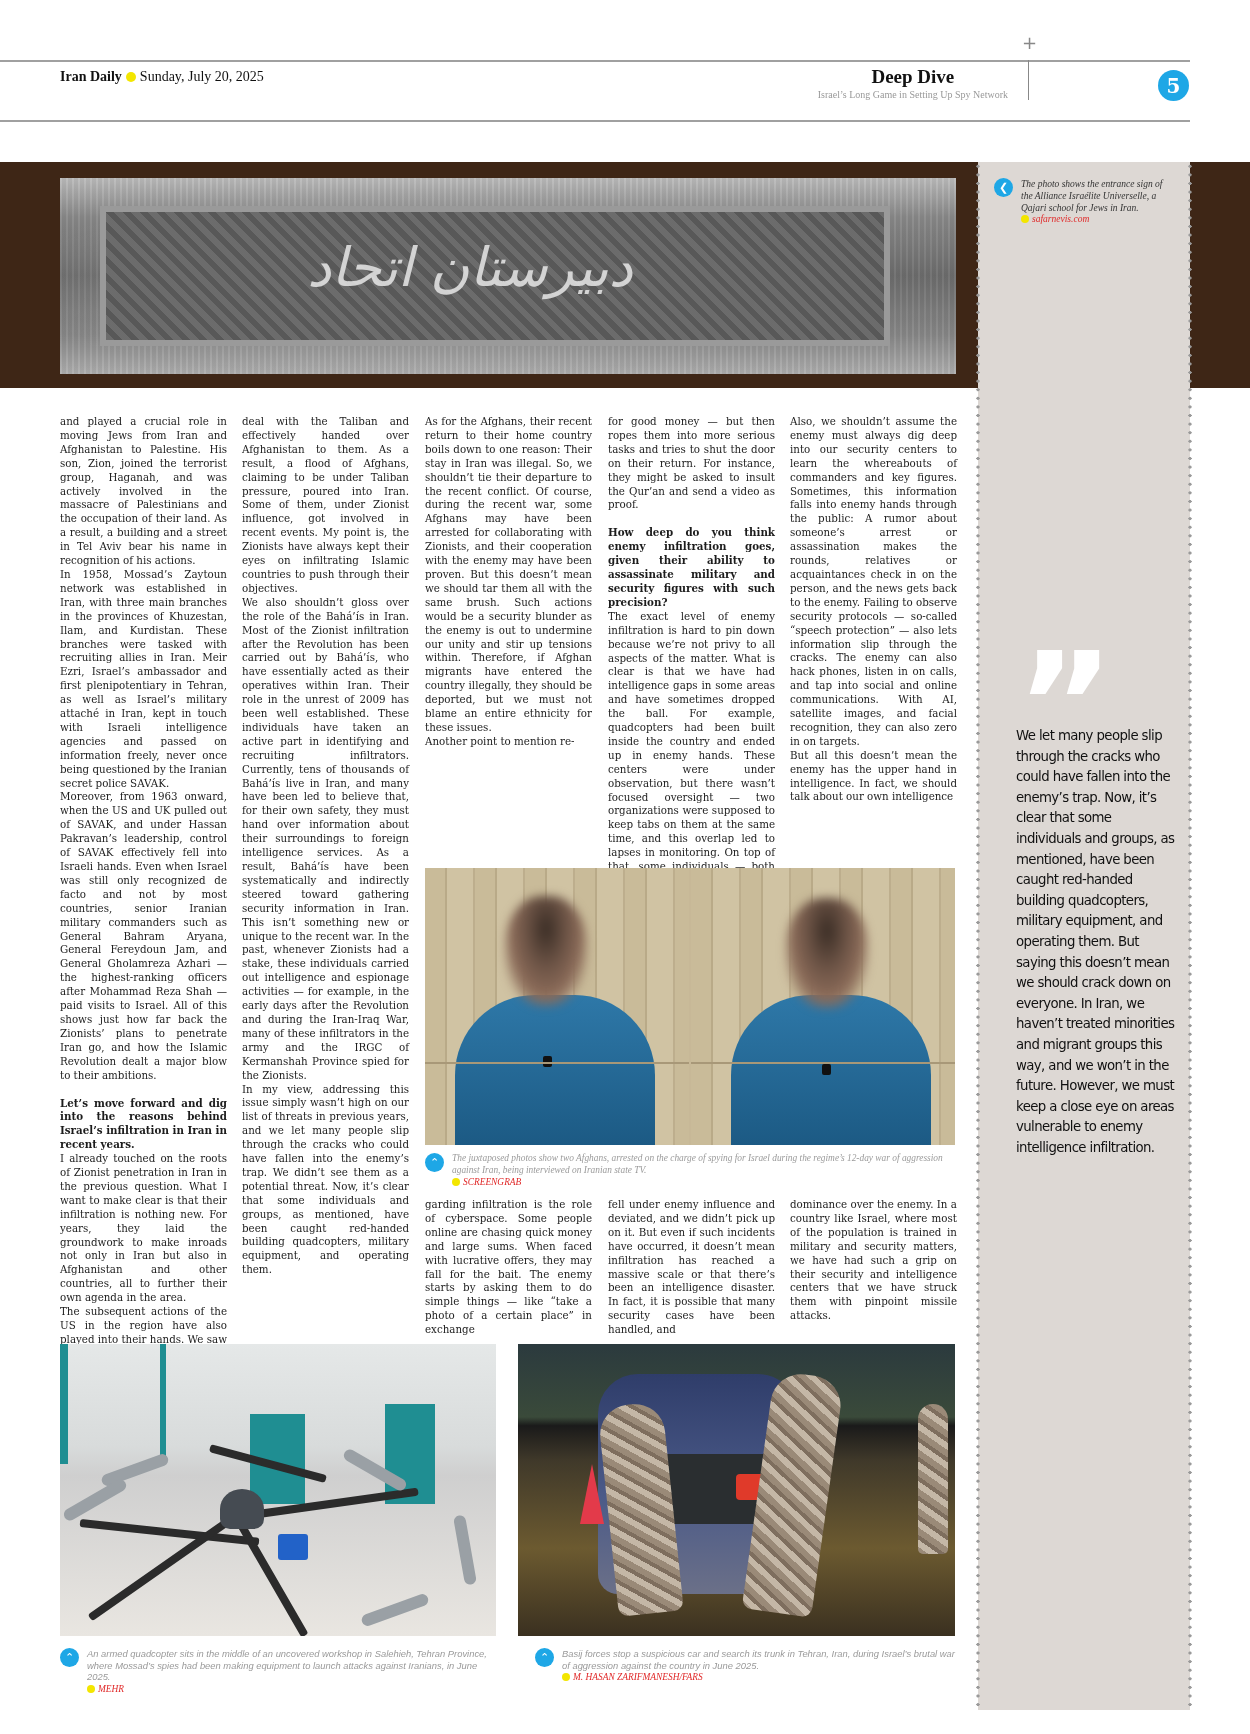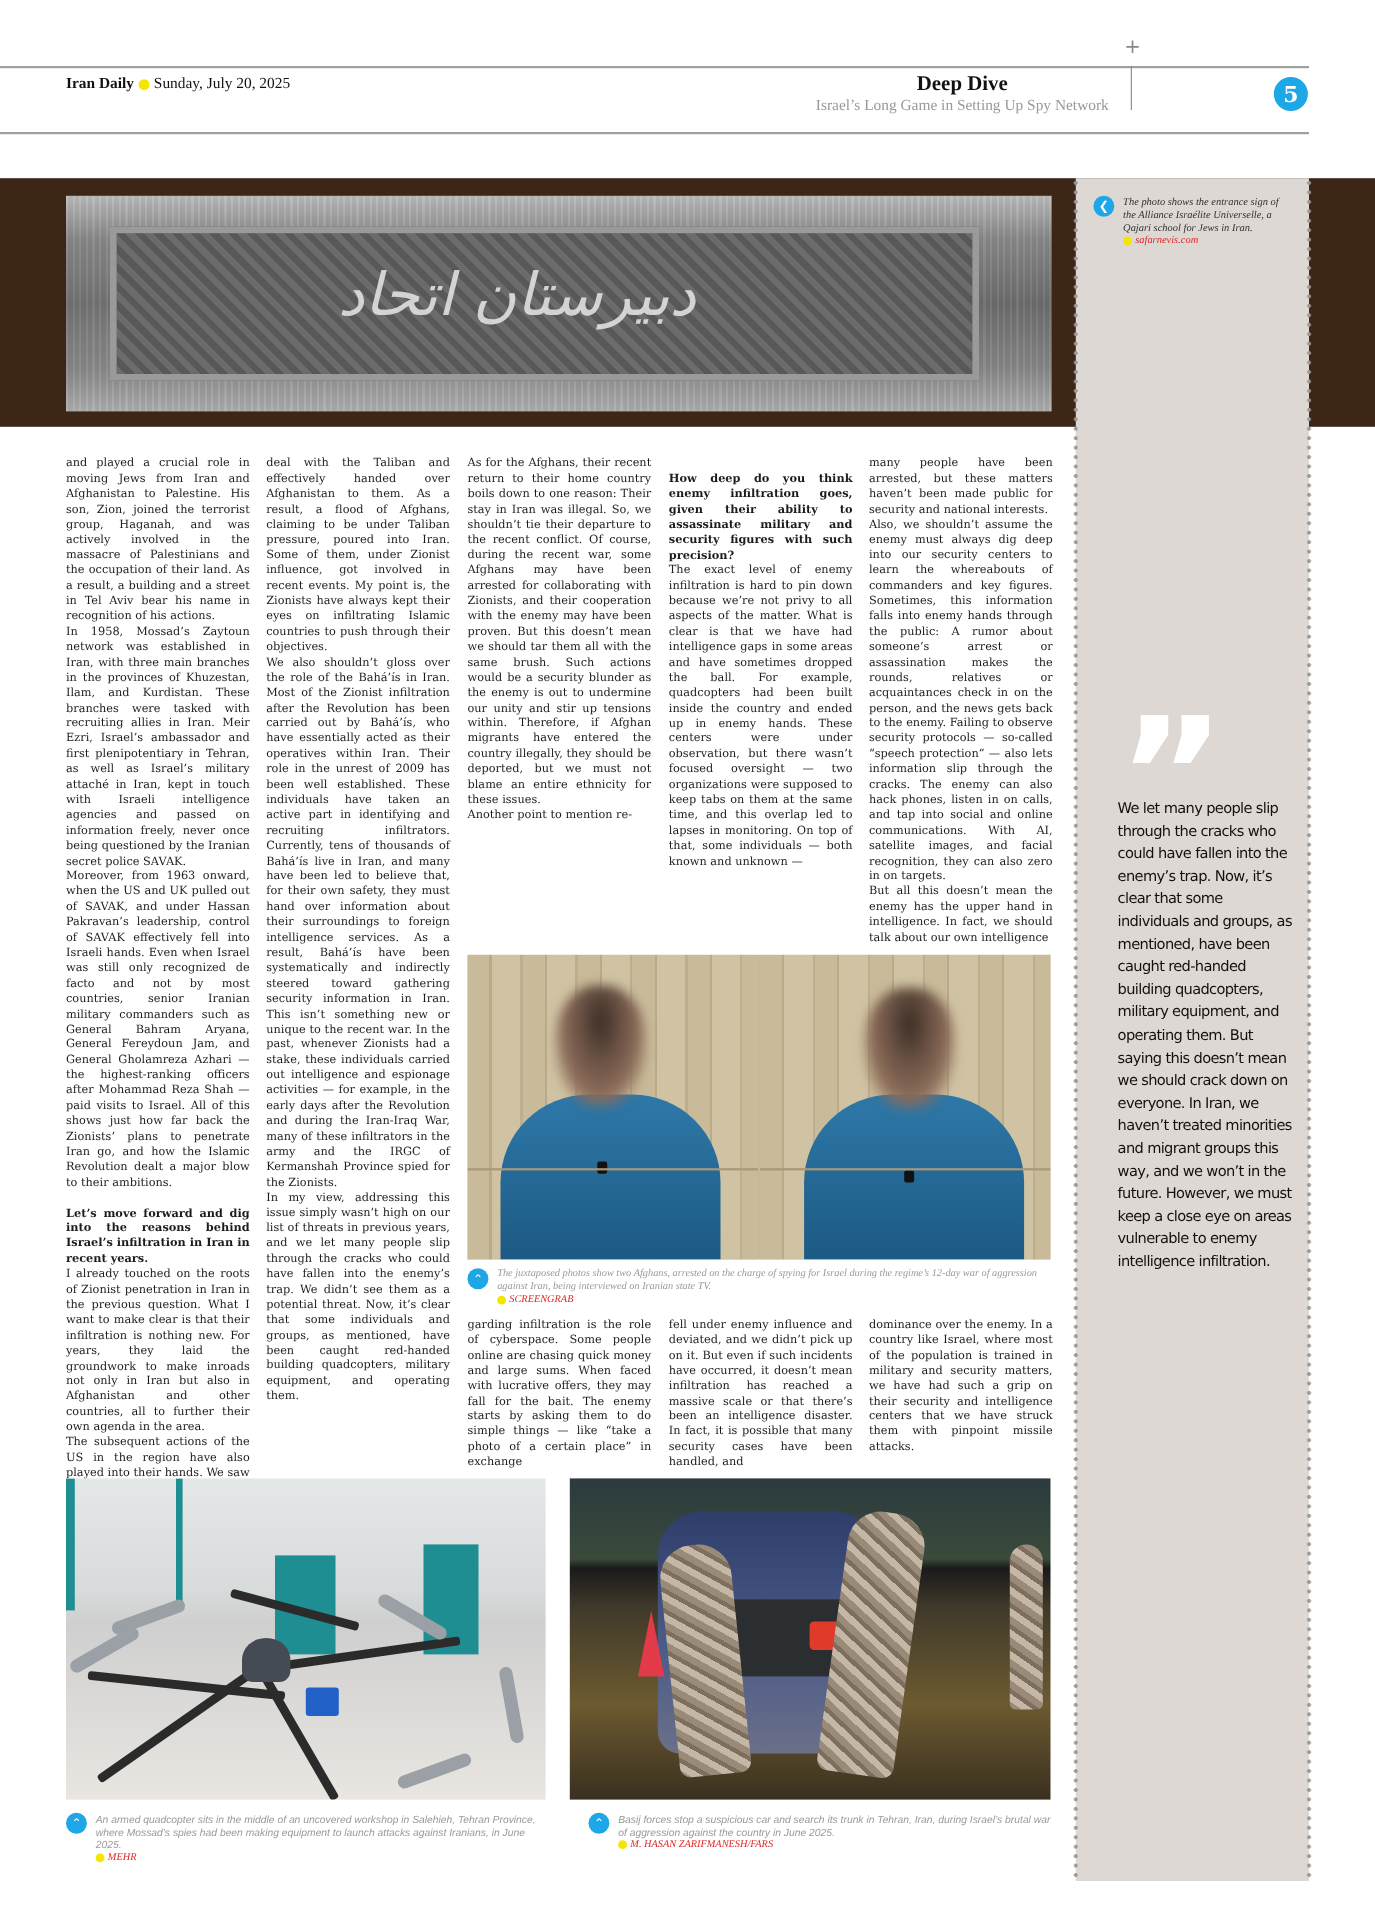--- a/index.html
+++ b/index.html
@@ -10,21 +10,21 @@
   .hdr-line { position: absolute; left: 0; height: 2px; background: #a0a0a0; }
   .hdr-line.top { top: 60px; width: 1190px; }
   .hdr-line.bot { top: 120px; width: 1190px; }
   .crop-plus { position: absolute; left: 1022px; top: 34px; font-family: "DejaVu Sans", sans-serif; font-size: 18px; color: #888; line-height: 1; }
   .hdr-vert { position: absolute; left: 1028px; top: 60px; width: 1px; height: 40px; background: #888; }
   .masthead { position: absolute; left: 60px; top: 69px; font-family: "Liberation Serif", serif; font-size: 14px; color: #111; display: flex; align-items: center; gap: 4px; }
   .masthead .brand { font-weight: bold; }
   .masthead .dot { width: 10px; height: 10px; border-radius: 50%; background: #f3e600; display: inline-block; }
   .section { position: absolute; right: 242px; top: 66px; text-align: center; }
   .section .title { font-family: "Liberation Serif", serif; font-weight: bold; font-size: 19px; color: #111; }
-  .section .subtitle { font-family: "Liberation Serif", serif; font-size: 14px; color: #999; margin-top: 1px; }
+  .section .subtitle { font-family: "Liberation Serif", serif; font-size: 10px; color: #999; margin-top: 1px; }
   .page-num { position: absolute; left: 1158px; top: 70px; width: 31px; height: 31px; border-radius: 50%; background: #1ea7e6; color: #fff; font-family: "DejaVu Serif", serif; font-weight: bold; font-size: 20px; display: flex; align-items: center; justify-content: center; }
 
   
   .hero-band { position: absolute; left: 0; top: 162px; width: 1250px; height: 226px; background: #3e2616; }
   .hero-photo { position: absolute; left: 60px; top: 178px; width: 896px; height: 196px; overflow: hidden;
     background:
       radial-gradient(ellipse at 40% 55%, rgba(255,255,255,0.15), rgba(0,0,0,0) 60%),
       repeating-linear-gradient(90deg, rgba(255,255,255,0.05) 0 2px, rgba(0,0,0,0.05) 2px 6px),
       linear-gradient(180deg, #bdbdbd 0%, #8a8a8a 20%, #6e6e6e 50%, #888 80%, #b0b0b0 100%);
   }
@@ -163,26 +163,26 @@
   <p>We also shouldn’t gloss over the role of the Bahá’ís in Iran. Most of the Zionist infiltration after the Revolution has been carried out by Bahá’ís, who have essentially acted as their operatives within Iran. Their role in the unrest of 2009 has been well established. These individuals have taken an active part in identifying and recruiting infiltrators. Currently, tens of thousands of Bahá’ís live in Iran, and many have been led to believe that, for their own safety, they must hand over information about their surroundings to foreign intelligence services. As a result, Bahá’ís have been systematically and indirectly steered toward gathering security information in Iran. This isn’t something new or unique to the recent war. In the past, whenever Zionists had a stake, these individuals carried out intelligence and espionage activities — for example, in the early days after the Revolution and during the Iran-Iraq War, many of these infiltrators in the army and the IRGC of Kermanshah Province spied for the Zionists.</p>
   <p>In my view, addressing this issue simply wasn’t high on our list of threats in previous years, and we let many people slip through the cracks who could have fallen into the enemy’s trap. We didn’t see them as a potential threat. Now, it’s clear that some individuals and groups, as mentioned, have been caught red-handed building quadcopters, military equipment, and operating them.</p>
 </div>
 
 <div class="col c3">
   <p>As for the Afghans, their recent return to their home country boils down to one reason: Their stay in Iran was illegal. So, we shouldn’t tie their departure to the recent conflict. Of course, during the recent war, some Afghans may have been arrested for collaborating with Zionists, and their cooperation with the enemy may have been proven. But this doesn’t mean we should tar them all with the same brush. Such actions would be a security blunder as the enemy is out to undermine our unity and stir up tensions within. Therefore, if Afghan migrants have entered the country illegally, they should be deported, but we must not blame an entire ethnicity for these issues.</p>
   <p>Another point to mention re-</p>
 </div>
 
 <div class="col c4">
+  <p>for good money — but then ropes them into more serious tasks and tries to shut the door on their return. For instance, they might be asked to insult the Qur’an and send a video as proof.</p>
   <p class="q">How deep do you think enemy infiltration goes, given their ability to assassinate military and security figures with such precision?</p>
   <p>The exact level of enemy infiltration is hard to pin down because we’re not privy to all aspects of the matter. What is clear is that we have had intelligence gaps in some areas and have sometimes dropped the ball. For example, quadcopters had been built inside the country and ended up in enemy hands. These centers were under observation, but there wasn’t focused oversight — two organizations were supposed to keep tabs on them at the same time, and this overlap led to lapses in monitoring. On top of that, some individuals — both known and unknown —</p>
 </div>
 
 <div class="col c5">
-  <p>many people have been arrested, but these matters haven’t been made public for security and national interests.</p>
   <p>Also, we shouldn’t assume the enemy must always dig deep into our security centers to learn the whereabouts of commanders and key figures. Sometimes, this information falls into enemy hands through the public: A rumor about someone’s arrest or assassination makes the rounds, relatives or acquaintances check in on the person, and the news gets back to the enemy. Failing to observe security protocols — so-called “speech protection” — also lets information slip through the cracks. The enemy can also hack phones, listen in on calls, and tap into social and online communications. With AI, satellite images, and facial recognition, they can also zero in on targets.</p>
   <p>But all this doesn’t mean the enemy has the upper hand in intelligence. In fact, we should talk about our own intelligence</p>
 </div>
 
 <div class="photo afghan-photo">
   <div class="half">
     <div class="body" style="left:30px;"></div>
     <div class="head" style="left:80px; top:28px;"></div>
     <div class="mic" style="left:118px; top:188px;"></div>
   </div>

